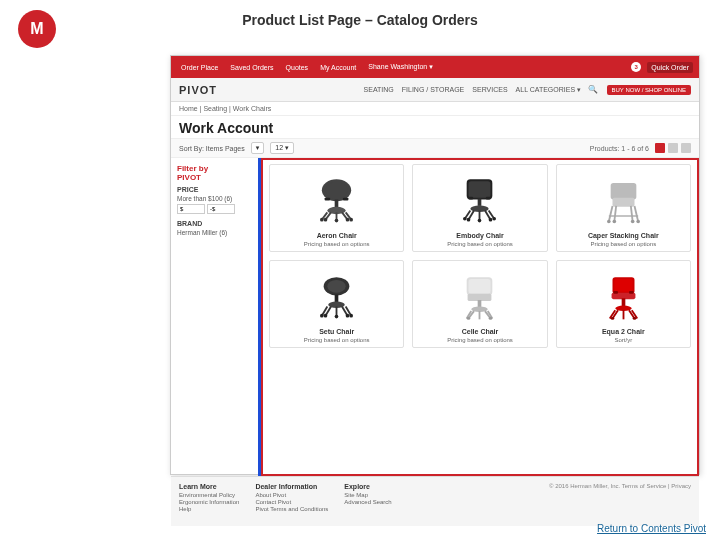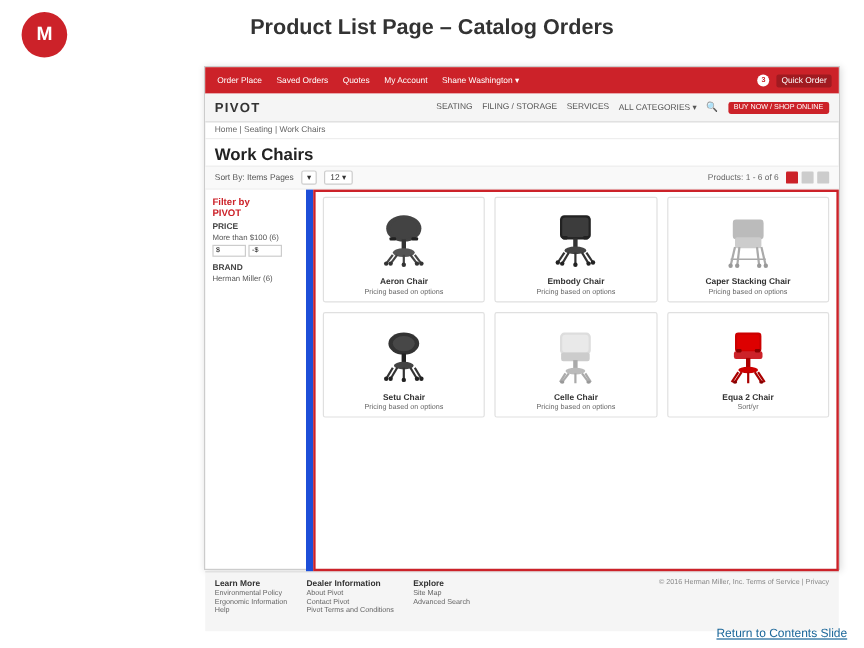--- a/index.html
+++ b/index.html
@@ -9,21 +9,21 @@
       width: 720px;
       height: 540px;
       overflow: hidden;
       position: relative;
     }
 
     
     .page-header {
       text-align: center;
       padding: 12px 0 8px 0;
-      font-size: 18px;
+      font-size: 14px;
       font-weight: bold;
       color: #333;
       position: relative;
     }
 
     
     .logo-circle {
       position: absolute;
       left: 18px;
       top: 10px;
@@ -197,21 +197,21 @@
     
     .main-content {
       display: flex;
       height: calc(100% - 100px);
     }
 
     
     .filter-sidebar {
       width: 90px;
       padding: 6px 6px;
-      border-right: 6px solid #1d4ed8;
+      border-right: 3px solid #1d4ed8;
       font-size: 7px;
       color: #333;
     }
     .filter-sidebar .filter-title {
       font-weight: bold;
       font-size: 8px;
       margin-bottom: 4px;
       color: #cc2229;
     }
     .filter-sidebar .filter-section {
@@ -377,21 +377,21 @@
     <span class="nav-link">SEATING</span>
     <span class="nav-link">FILING / STORAGE</span>
     <span class="nav-link">SERVICES</span>
     <span class="nav-link">ALL CATEGORIES ▾</span>
     <span class="search-icon">🔍</span>
     <span class="buy-btn">BUY NOW / SHOP ONLINE</span>
   </div>
 
   <div class="breadcrumb-bar">Home | Seating | Work Chairs</div>
 
-  <div class="page-content-title">Work Chairs</div>
+  <div class="page-content-title">Work Account</div>
 
   <div class="sort-bar">
     <span class="sort-label">Sort By: Items Pages</span>
     <span class="sort-dropdown">▾</span>
     <span class="sort-dropdown">12 ▾</span>
     <div class="spacer"></div>
     <span class="products-count">Products: 1 - 6 of 6</span>
     <div class="view-icons">
       <div class="view-icon active"></div>
       <div class="view-icon"></div>
@@ -580,13 +580,13 @@
     <div class="footer-col">
       <div class="footer-title">Explore</div>
       <span class="footer-link">Site Map</span>
       <span class="footer-link">Advanced Search</span>
     </div>
     <div class="footer-copy">© 2016 Herman Miller, Inc.   Terms of Service | Privacy</div>
   </div>
 
 </div>
 
-<div class="return-link">Return to Contents Slide</div>
+<div class="return-link">Return to Contents Pivot</div>
 
 </body></html>

